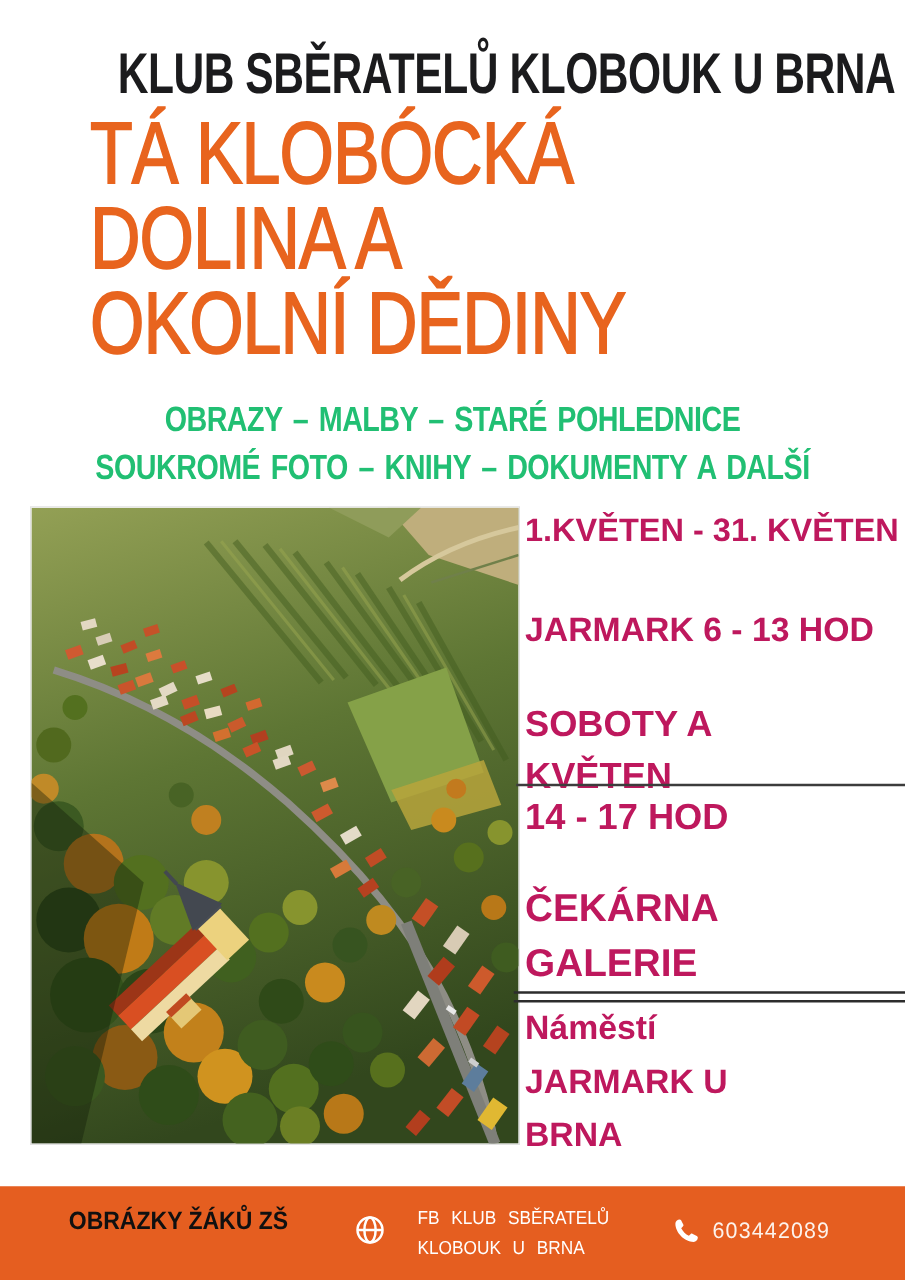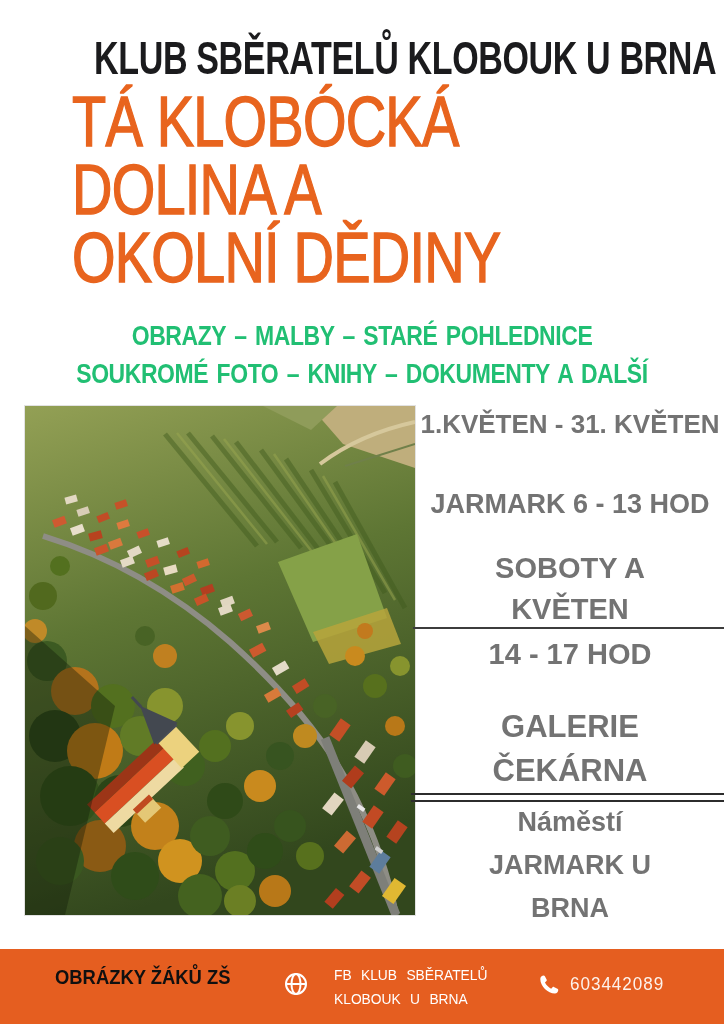--- a/index.html
+++ b/index.html
@@ -28,25 +28,25 @@
     font-size:28px;line-height:38px;font-weight:bold;white-space:nowrap;
     transform:scaleX(0.82);word-spacing:3px;letter-spacing:-0.5px;
   }
   
   .photo{
     top:406px;left:25px;width:390px;height:509px;overflow:hidden;
     outline:1px solid #e2e2e2;
   }
   .photo svg{display:block;width:390px;height:509px;}
   
-  .info{color:#737373;font-weight:bold;text-align:center;}
+  .info{color:#be185d;font-weight:bold;}
   .col{left:420px;width:300px;}
   .info-dates   {top:404px;font-size:26px;line-height:40px;}
   .info-market  {top:489px;font-size:27px;}
-  .info-days    {top:548px;font-size:29px;line-height:41px;}
+  .info-days    {top:560px;font-size:29px;line-height:41px;}
   .info-hours   {top:638px;font-size:29px;}
   .info-venue   {top:705px;font-size:31px;line-height:44px;}
   .info-address {top:801px;font-size:27px;line-height:43px;}
   .rule1{top:627px;left:413px;right:0;border-top:2px solid #3c3c3c;}
   .rule2{top:793px;left:411px;right:0;height:5px;
          border-top:2px solid #2c2c2c;border-bottom:2px solid #2c2c2c;}
   
   .footer{left:0;right:0;bottom:0;height:75px;background:#e55e20;}
   .footer-note{
     top:966px;left:55px;color:#101010;font-weight:bold;font-size:20px;
@@ -240,22 +240,22 @@
     <div>1.KVĚTEN - 31. KVĚTEN</div>
   </div>
   <div class="abs info col info-market">JARMARK 6 - 13 HOD</div>
   <div class="abs info col info-days">
     <div>SOBOTY A</div>
     <div>KVĚTEN</div>
   </div>
   <div class="abs rule1"></div>
   <div class="abs info col info-hours">14 - 17 HOD</div>
   <div class="abs info col info-venue">
+    <div>ČEKÁRNA</div>
     <div>GALERIE</div>
-    <div>ČEKÁRNA</div>
   </div>
   <div class="abs rule2"></div>
   <div class="abs info col info-address">
     <div>Náměstí</div>
     <div>JARMARK U</div>
     <div>BRNA</div>
   </div>
 
   <div class="abs footer"></div>
   <div class="abs footer-note">OBRÁZKY ŽÁKŮ ZŠ</div>

